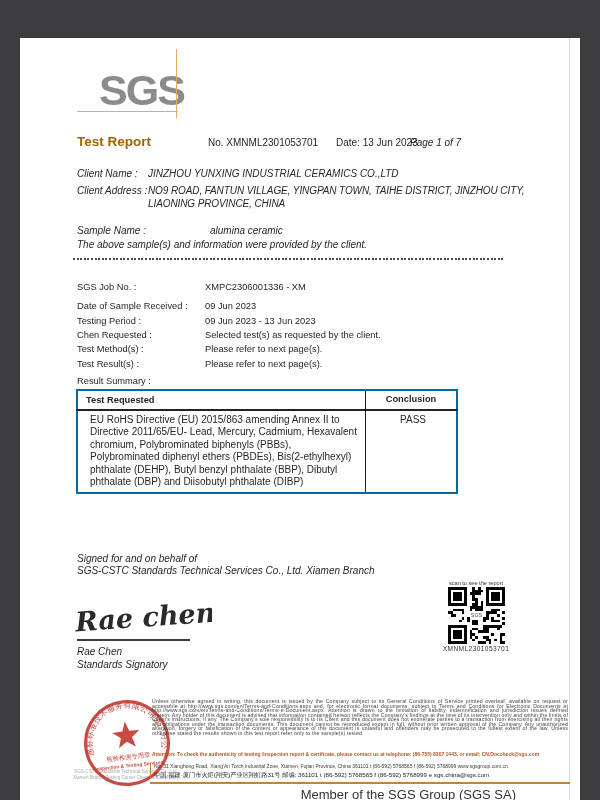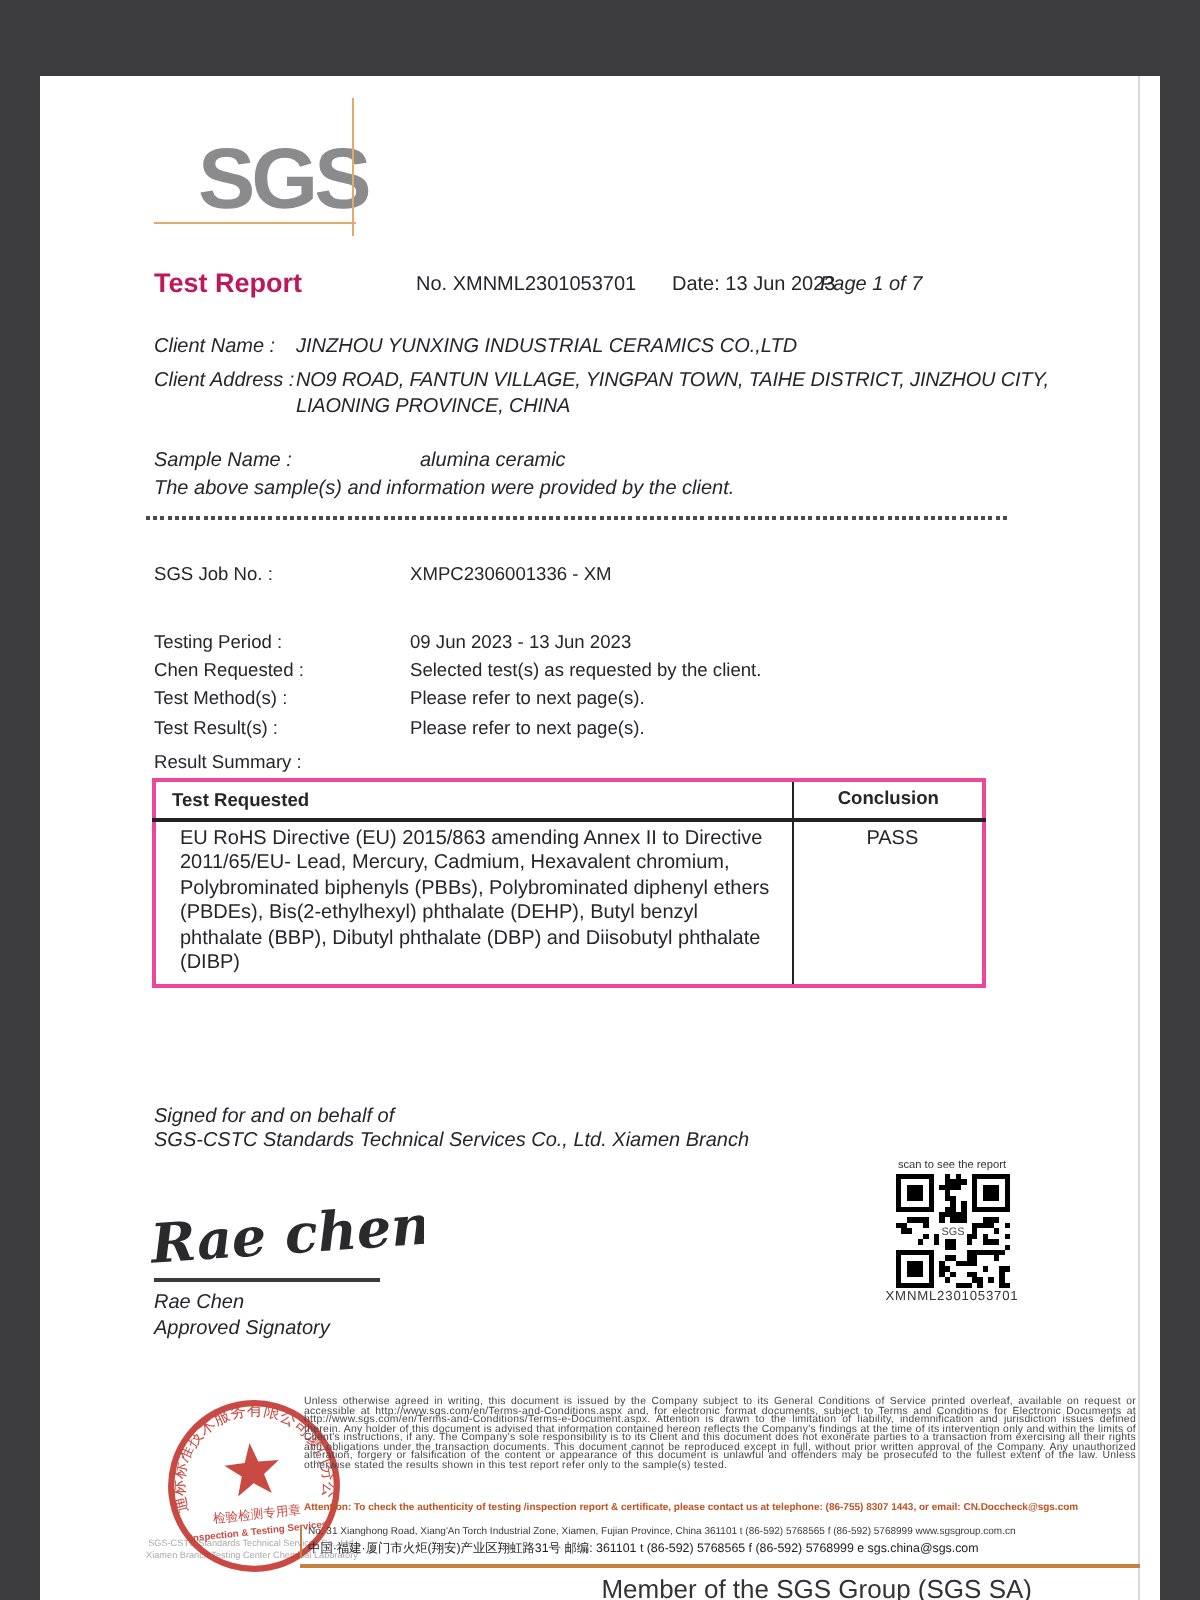--- a/index.html
+++ b/index.html
@@ -15,21 +15,21 @@
   }
   .scan-edge{position:absolute;left:549px;top:0;width:1px;height:762px;background:#d9d9d9;}
 
   
   .logo-text{position:absolute;left:79px;top:31px;font-size:43px;font-weight:bold;
     color:#8b8b8d;letter-spacing:-2px;line-height:43px;}
   .logo-hline{position:absolute;left:57px;top:73px;width:101px;height:1px;background:#e3aa6a;}
   .logo-vline{position:absolute;left:156px;top:11px;width:1px;height:69px;background:#e3aa6a;}
 
   
-  .rpt-title{position:absolute;left:57px;top:96px;font-size:13.5px;font-weight:bold;color:#be185d;}
+  .rpt-title{position:absolute;left:57px;top:96px;font-size:13.5px;font-weight:bold;color:#a16207;}
   .rpt-no{position:absolute;left:188px;top:99px;font-size:10px;}
   .rpt-date{position:absolute;left:316px;top:99px;font-size:10px;}
   .rpt-page{position:absolute;left:390px;top:99px;font-size:10px;font-style:italic;}
 
   .lbl{color:#26262a;}
   .row9{font-size:10px;line-height:13px;font-style:italic;}
 
   .client-name-lbl{position:absolute;left:57px;top:129px;}
   .client-name-val{position:absolute;left:128px;top:129px;}
   .client-addr-lbl{position:absolute;left:57px;top:146px;}
@@ -41,22 +41,22 @@
 
   .dashed-line{position:absolute;left:53px;top:220px;width:431px;height:2px;
     background:repeating-linear-gradient(90deg,#4a4a4a 0 2px,transparent 2px 3.6px);}
 
   .detail-row{position:absolute;left:57px;width:460px;font-size:9.3px;}
   .detail-row .dl{display:inline-block;width:128px;}
   .dr0{top:244px;} .dr1{top:263px;} .dr2{top:278px;} .dr3{top:292px;} .dr4{top:306px;} .dr5{top:321px;}
 
   .summary-lbl{position:absolute;left:57px;top:338px;font-size:9.3px;}
 
-  table.result{position:absolute;left:56px;top:351px;width:417px;border-collapse:collapse;
-    border:2px solid #ec4899;}
+  table.result{position:absolute;left:56px;top:351px;width:382px;border-collapse:collapse;
+    border:2px solid #0369a1;}
   table.result th,table.result td{border:1px solid #222;font-size:10px;}
   table.result th{border-bottom:2px solid #222;font-weight:bold;text-align:left;
     padding:3px 8px;height:12px;font-size:9.3px;}
   table.result th.conc,table.result td.conc{text-align:center;vertical-align:top;}
   table.result td{padding:3px 8px 4px 12px;line-height:12.4px;vertical-align:top;}
   .col-test{width:322px;} .col-conc{width:80px;}
 
   .signed-1{position:absolute;left:57px;top:514px;}
   .signed-2{position:absolute;left:57px;top:526px;}
   .sig-svg{position:absolute;left:52px;top:562px;}
@@ -104,20 +104,21 @@
   <div class="client-name-val row9">JINZHOU YUNXING INDUSTRIAL CERAMICS CO.,LTD</div>
   <div class="client-addr-lbl row9 lbl">Client Address :</div>
   <div class="client-addr-val row9">NO9 ROAD, FANTUN VILLAGE, YINGPAN TOWN, TAIHE DISTRICT, JINZHOU CITY, LIAONING PROVINCE, CHINA</div>
 
   <div class="sample-lbl row9 lbl">Sample Name :</div>
   <div class="sample-val row9">alumina ceramic</div>
   <div class="sample-note row9">The above sample(s) and information were provided by the client.</div>
   <div class="dashed-line"></div>
 
   <div class="detail-row dr0"><span class="dl">SGS Job No. :</span><span>XMPC2306001336 - XM</span></div>
+  <div class="detail-row dr1"><span class="dl">Date of Sample Received :</span><span>09 Jun 2023</span></div>
   <div class="detail-row dr2"><span class="dl">Testing Period :</span><span>09 Jun 2023 - 13 Jun 2023</span></div>
   <div class="detail-row dr3"><span class="dl">Chen Requested :</span><span>Selected test(s) as requested by the client.</span></div>
   <div class="detail-row dr5"><span class="dl">Test Result(s) :</span><span>Please refer to next page(s).</span></div>
   <div class="detail-row dr4"><span class="dl">Test Method(s) :</span><span>Please refer to next page(s).</span></div>
 
   <div class="summary-lbl">Result Summary :</div>
   <table class="result">
     <tbody>
         <tr>
       <th class="col-test">Test Requested</th>
@@ -130,21 +131,21 @@
   </tbody>
     </table>
 
   <div class="signed-1 row9">Signed for and on behalf of</div>
   <div class="signed-2 row9">SGS-CSTC Standards Technical Services Co., Ltd. Xiamen Branch</div>
   <svg class="sig-svg" width="140" height="44">
     <text x="4" y="31" font-family="DejaVu Serif, serif" font-style="italic" font-weight="bold" font-size="27" fill="#2a2a2c" transform="rotate(-4 10 30)">Rae chen</text>
   </svg>
   <div class="sig-underline"></div>
   <div class="sig-name row9">Rae Chen</div>
-  <div class="sig-role row9">Approved Signatory</div>
+  <div class="sig-role row9">Standards Signatory</div>
 
   <div class="qr-block">
     <div class="qr-cap-top">scan to see the report</div>
     <svg id="qr-svg" class="qr-svg" width="57" height="57" viewBox="0 0 21 21" shape-rendering="crispEdges">
       <g id="qr-cells">
           <rect x="9" y="0" width="1" height="1" fill="#000"></rect>
           <rect x="11" y="0" width="1" height="1" fill="#000"></rect>
           <rect x="9" y="1" width="1" height="1" fill="#000"></rect>
           <rect x="10" y="1" width="1" height="1" fill="#000"></rect>
           <rect x="11" y="1" width="1" height="1" fill="#000"></rect>

